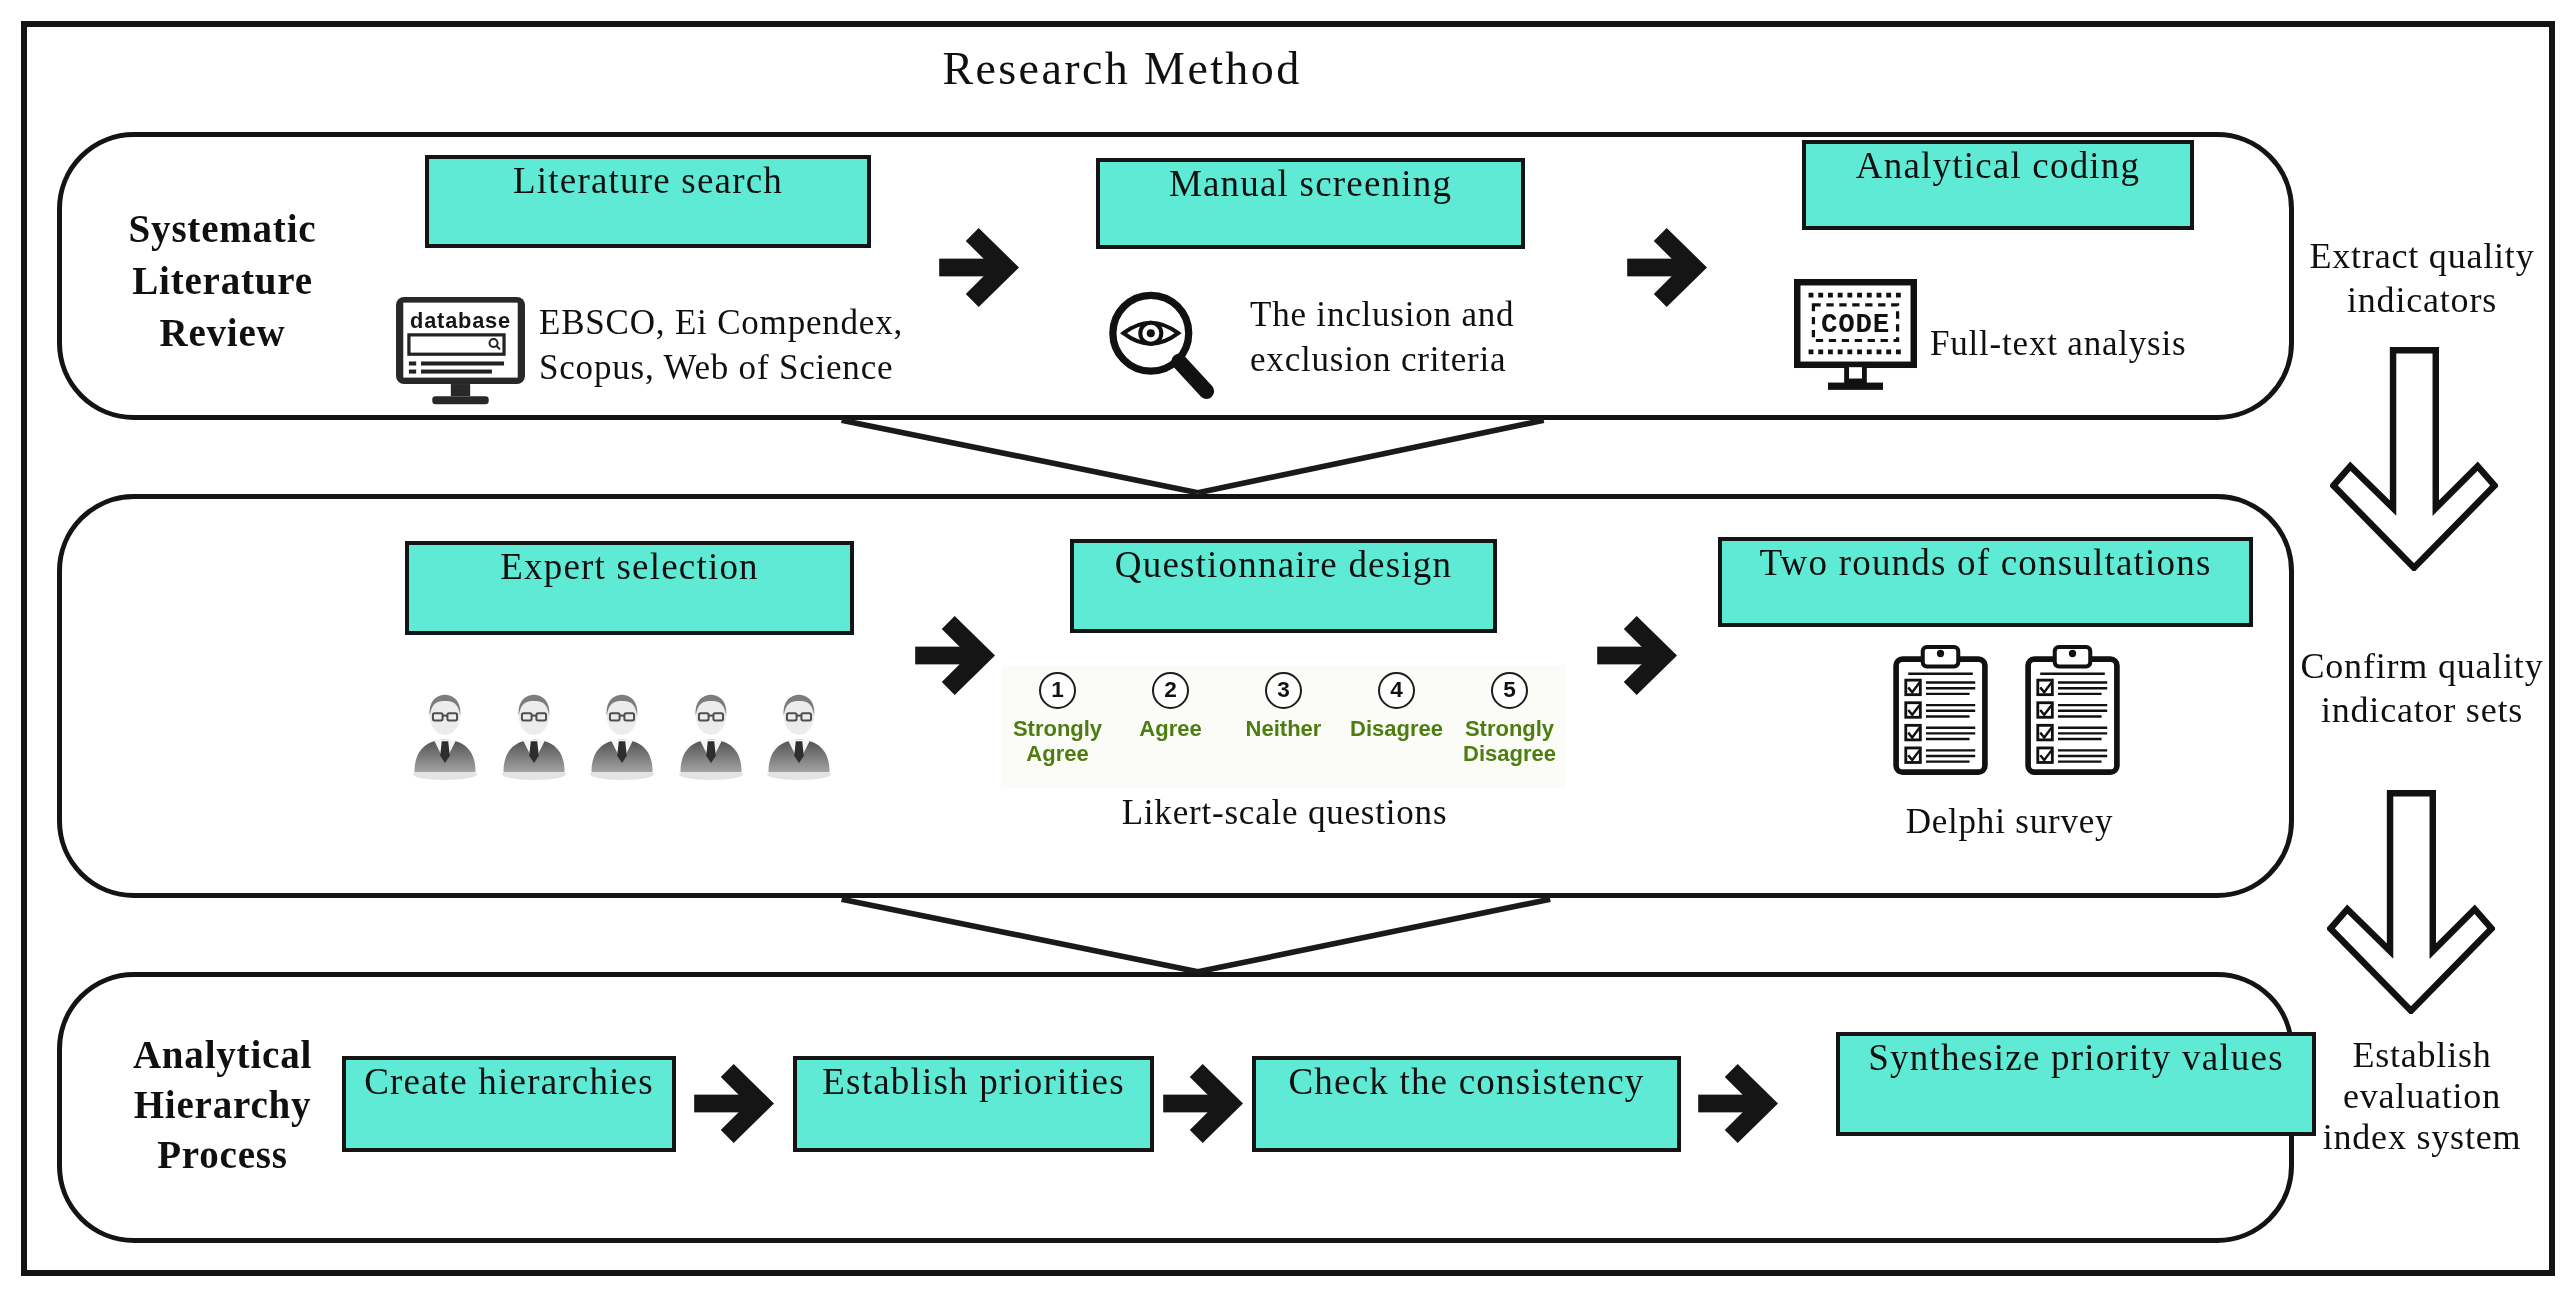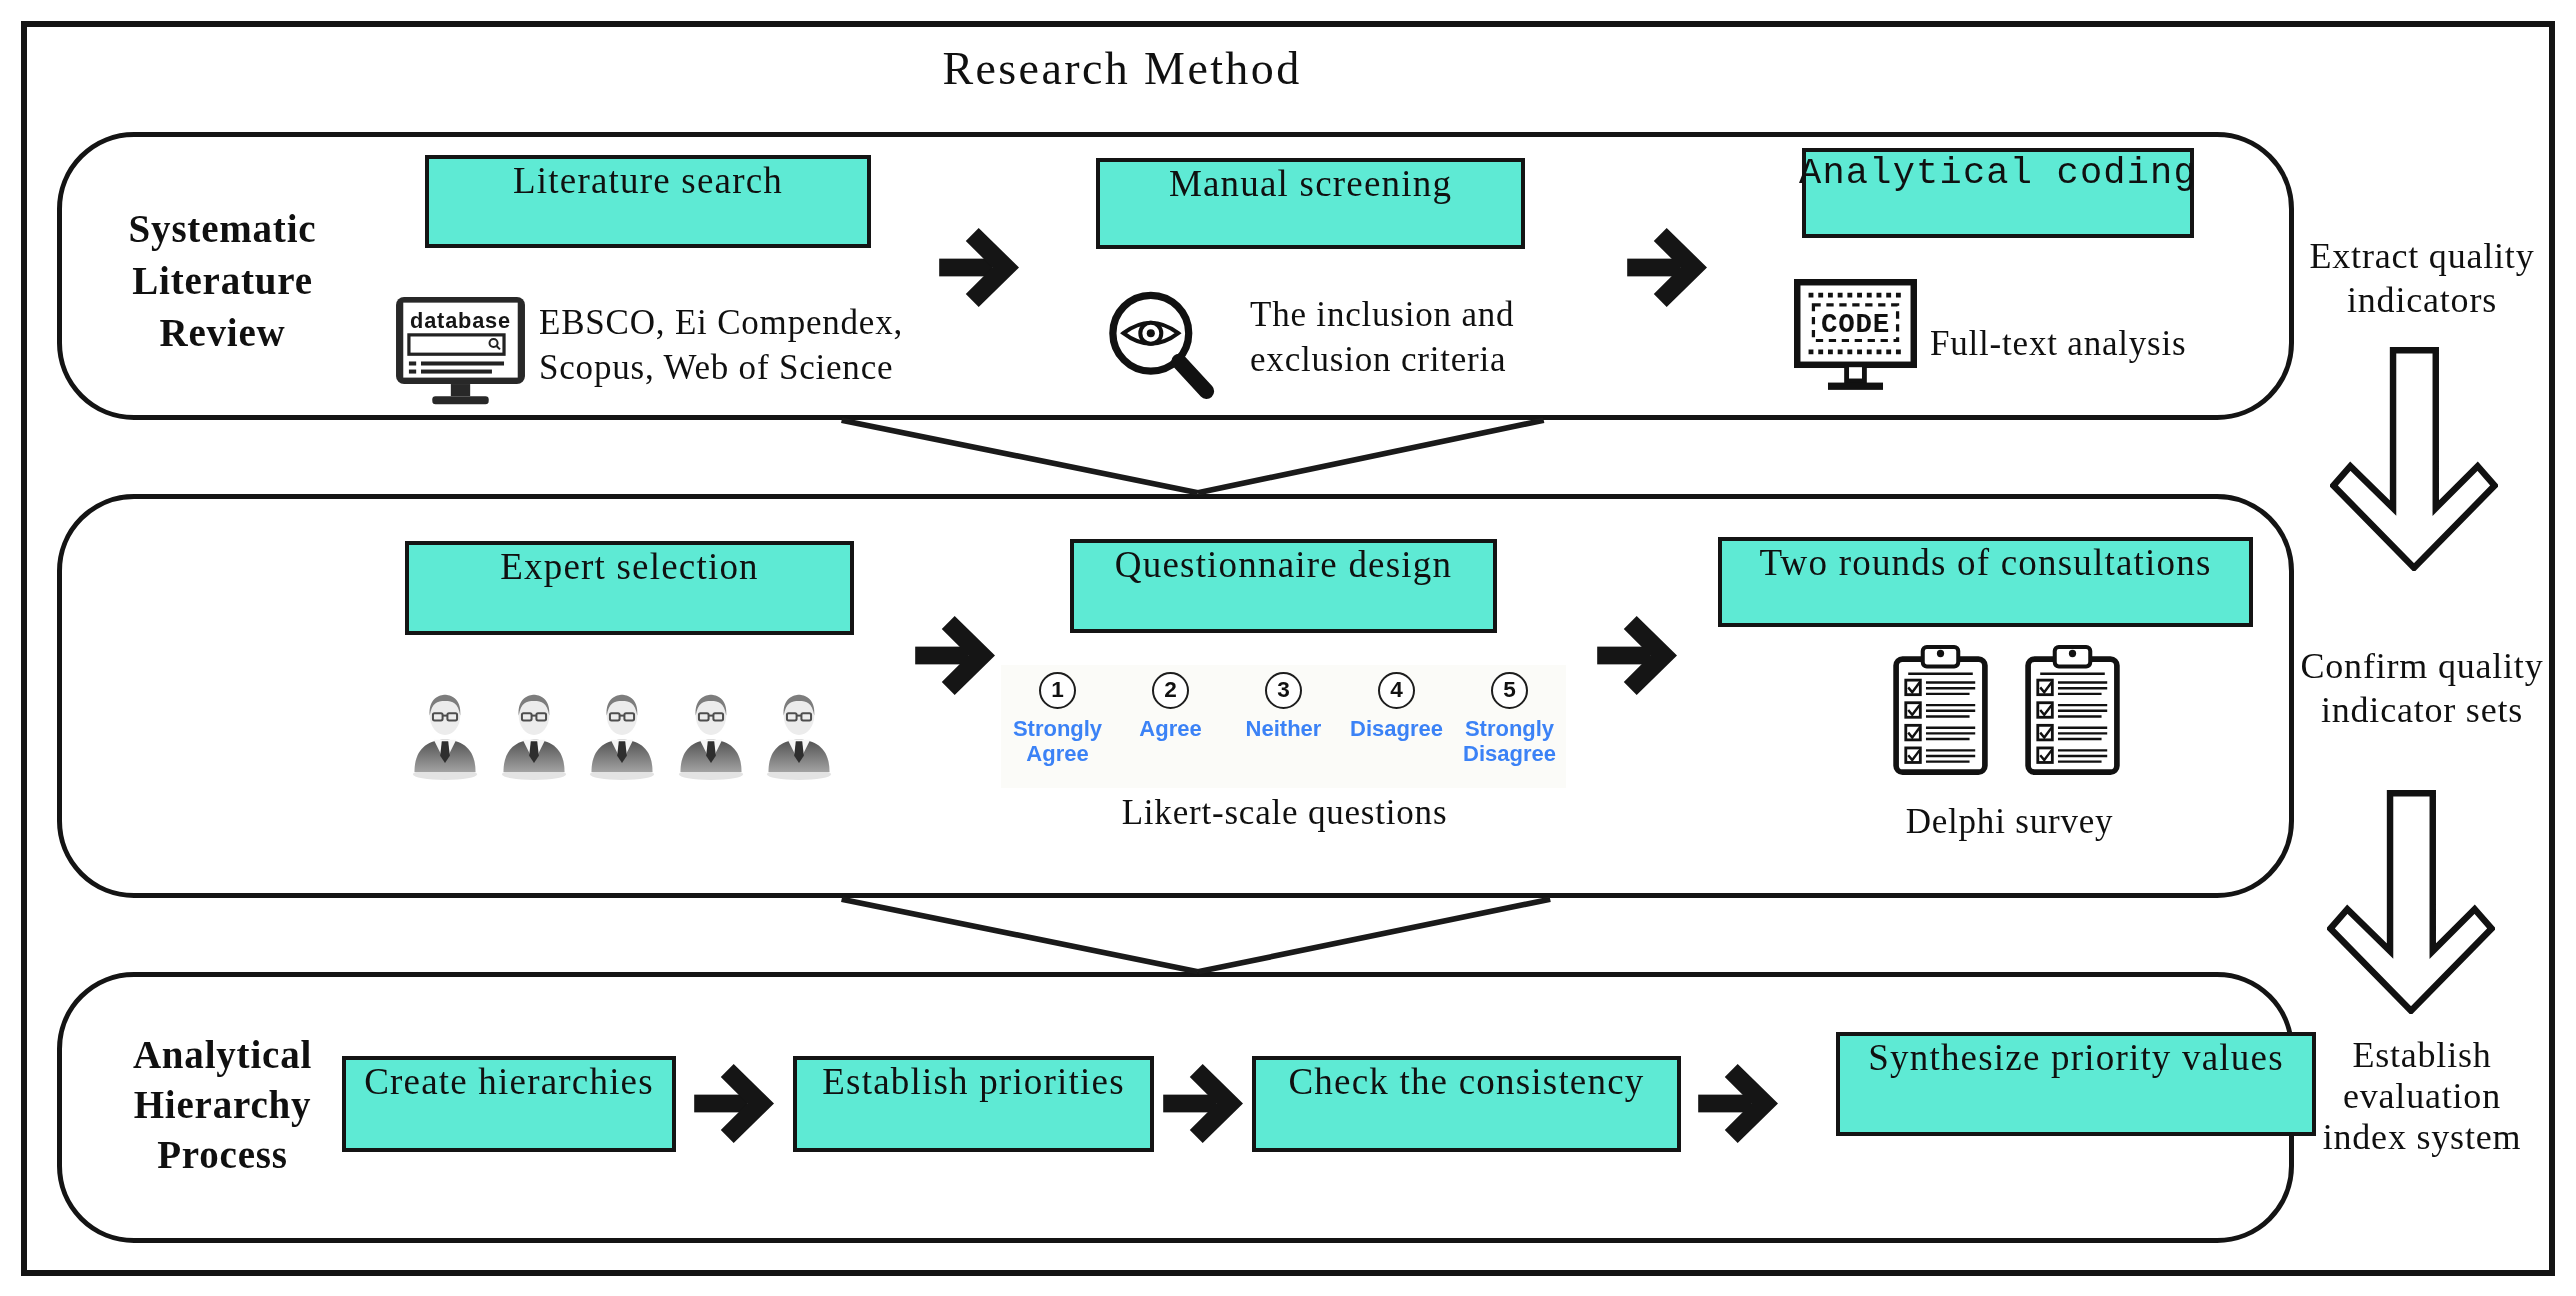--- a/index.html
+++ b/index.html
@@ -22,21 +22,21 @@
   .vconn line { stroke:#1a1a1a; stroke-width:7; }
   .side-text { position:absolute; left:2289px; width:266px; text-align:center; font-size:36px; line-height:44px; letter-spacing:0.8px; }
   .side-text span { display:block; }
   .experts { position:absolute; left:408px; top:688px; display:flex; gap:14.5px; }
   .likert-strip { position:absolute; left:1001px; top:665px; width:565px; height:123px; background:#fbfbf8; display:flex; }
   .likert-item { flex:0 0 113px; display:flex; flex-direction:column; align-items:center; padding-top:6.5px; }
   .likert-circle { width:37px; height:37px; border:2.4px solid #1d1d1d; border-radius:50%; background:#fff;
                    display:flex; align-items:center; justify-content:center;
                    font-family:"Liberation Sans","DejaVu Sans",sans-serif; font-weight:bold; font-size:22.6px; color:#111; }
   .likert-label { margin-top:7.3px; text-align:center; font-family:"Liberation Sans","DejaVu Sans",sans-serif;
-                  font-weight:bold; font-size:22px; line-height:25px; color:#3b82f6; }
+                  font-weight:bold; font-size:22px; line-height:25px; color:#4d7c0f; }
   .clipboards { position:absolute; left:1892px; top:643px; display:flex; gap:35px; }
   svg text { letter-spacing:1px; }
 </style>
 </head>
 <body>
 
 <div id="stage">
 
   <svg width="0" height="0">
     <defs>
@@ -116,21 +116,21 @@
   <div class="cap" style="left:1250px;top:292px;">
     <span>The inclusion and</span>
     <span>exclusion criteria</span>
   </div>
 
   <svg class="sarrow" style="left:1627px;top:228px;" viewBox="0 0 100 98">
     <rect x="0" y="38" width="66" height="22"></rect>
       <polygon points="49,0 99,49 49,98 33,82 66,49 33,16"></polygon>
   </svg>
 
-  <div class="pbox" style="left:1802px;top:148px;width:392px;height:90px;font-family:Liberation Mono, monospace;">
+  <div class="pbox" style="left:1802px;top:140px;width:392px;height:90px;">
     <span>Analytical coding</span>
   </div>
 
   <svg style="position:absolute;left:1794px;top:279px;" width="123" height="123" viewBox="0 0 152 152">
     <rect x="4" y="4" width="144" height="102" fill="#fff" stroke="#111" stroke-width="8"></rect>
     <line x1="18" y1="20" x2="134" y2="20" stroke="#111" stroke-width="6" stroke-dasharray="6 6"></line>
     <rect x="24" y="32" width="104" height="44" fill="#fff" stroke="#111" stroke-width="4" stroke-dasharray="9 7"></rect>
     <text x="76" y="66" text-anchor="middle" font-family="Liberation Mono, DejaVu Sans Mono, monospace" font-weight="bold" font-size="34" fill="#111">CODE</text>
     <line x1="18" y1="90" x2="134" y2="90" stroke="#111" stroke-width="6" stroke-dasharray="6 6"></line>
     <rect x="65" y="106" width="22" height="20" fill="#fff" stroke="#111" stroke-width="6"></rect>

